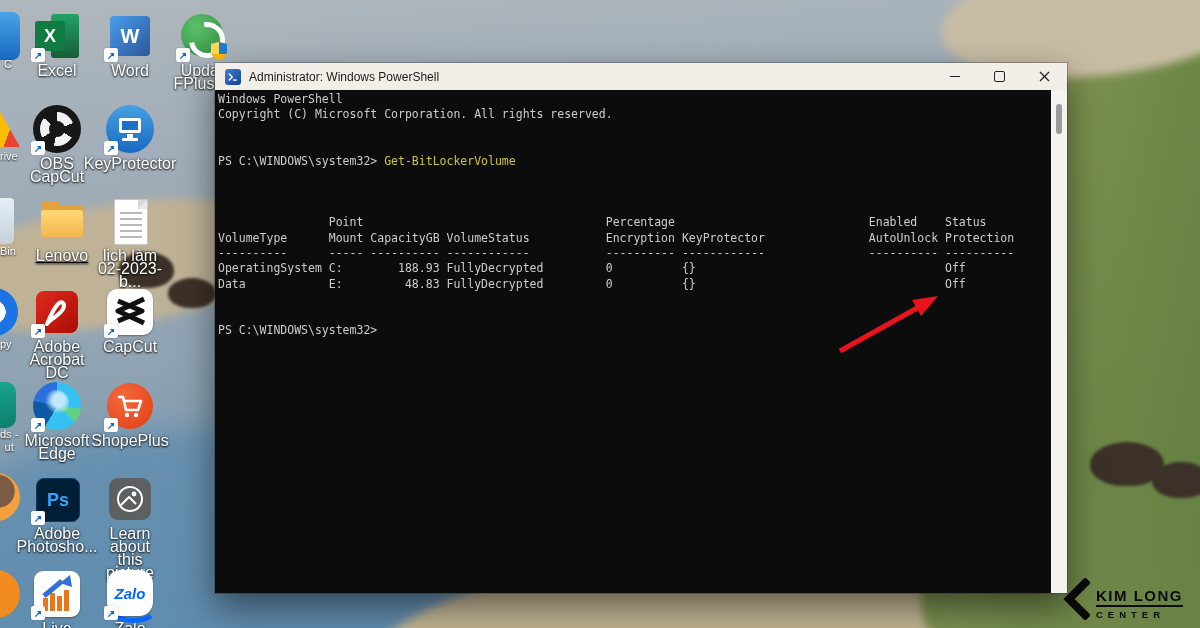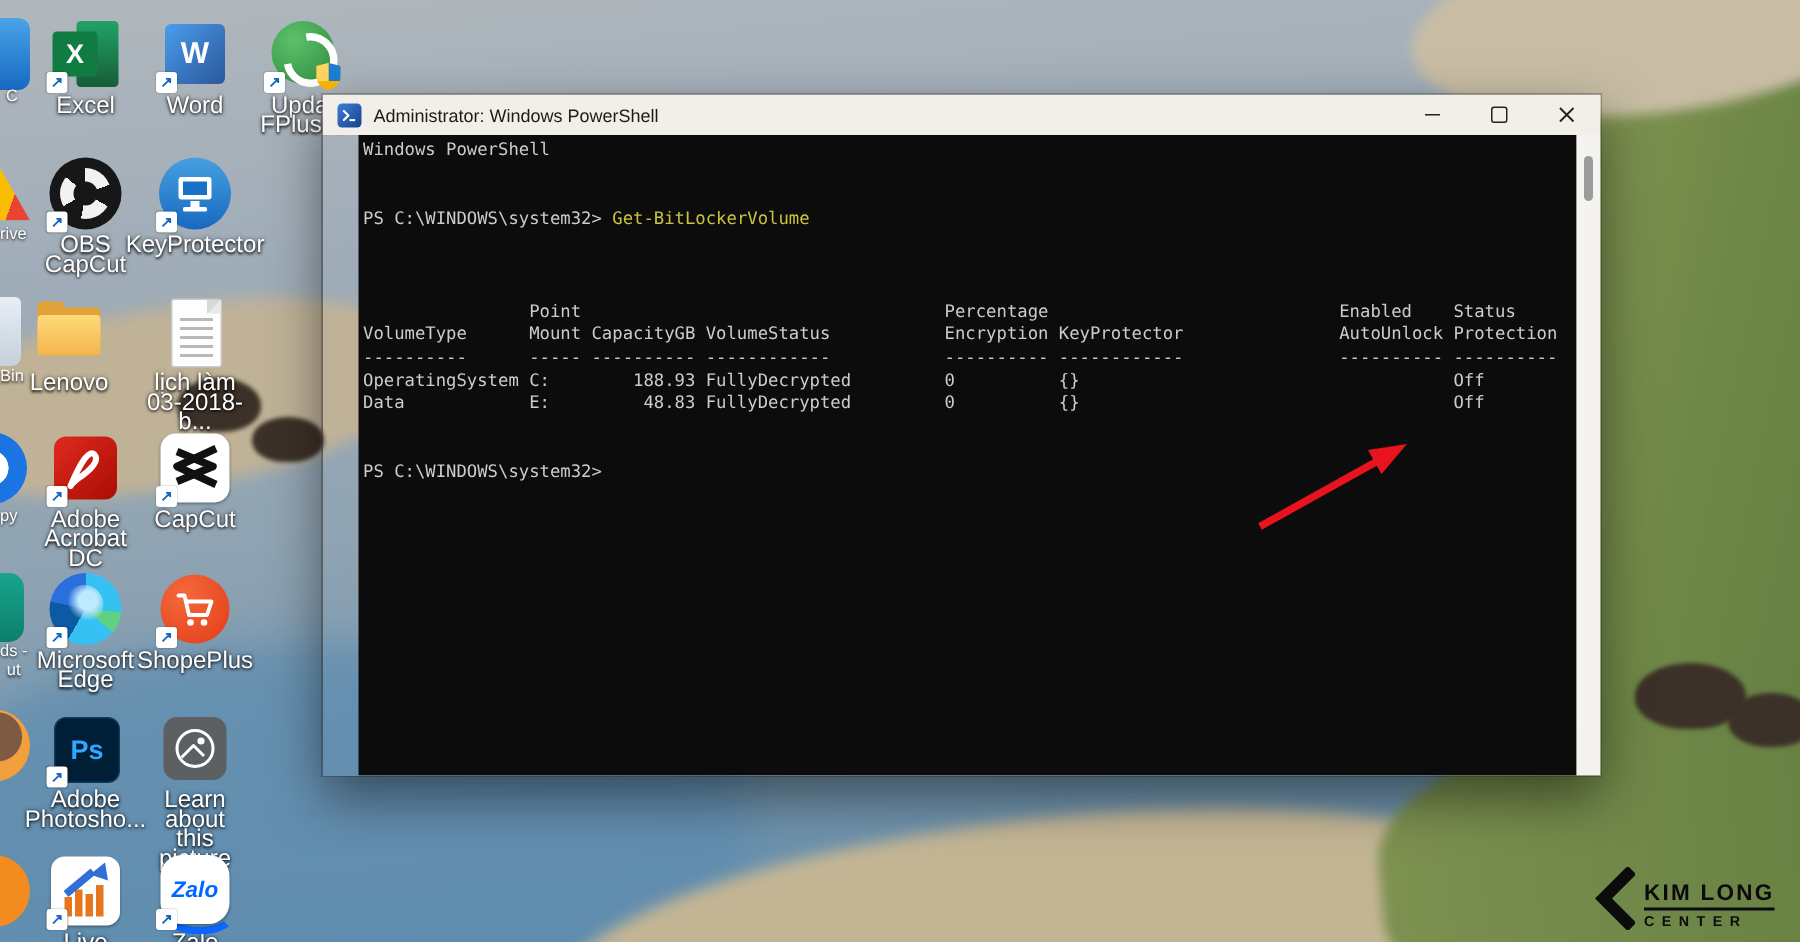--- a/index.html
+++ b/index.html
@@ -75,21 +75,21 @@
   
   .za{position:absolute;left:1px;top:0;width:46px;height:46px;border-radius:14px;background:#fff;box-shadow:0 1px 2px rgba(0,0,0,.3);
       display:flex;align-items:center;justify-content:center;color:#0068ff;font-weight:bold;font-size:15px;font-style:italic;}
   .za-arc{position:absolute;left:2px;bottom:-5px;width:40px;height:18px;border:5px solid transparent;border-bottom-color:#0a66ff;border-radius:50%;}
   
   .frag{position:absolute;z-index:5;}
   .fl{position:absolute;z-index:5;font-size:11px;line-height:13px;color:#fff;text-align:center;white-space:pre-line;
       text-shadow:0 1px 2px rgba(0,0,0,.9);}
 
   
-  .win{position:absolute;left:215px;top:63px;width:852px;height:454px;border-radius:0;overflow:hidden;z-index:20;
+  .win{position:absolute;left:215px;top:63px;width:852px;height:530px;border-radius:0;overflow:hidden;z-index:20;
        box-shadow:0 14px 34px rgba(0,0,0,.5),0 0 0 1px rgba(60,60,60,.35);}
   .tbar{height:27px;background:#f2efe8;display:flex;align-items:center;padding-left:10px;}
   .psic{width:16px;height:16px;border-radius:3px;background:linear-gradient(135deg,#3e7fd6,#16418c);display:flex;align-items:center;justify-content:center;}
   .ttl{font-size:12px;color:#1b1b1b;margin-left:8px;}
   .ctls{margin-left:auto;display:flex;height:100%;}
   .ctl{width:45px;height:100%;display:flex;align-items:center;justify-content:center;}
   .mingl{width:10px;height:1.5px;background:#222;}
   .maxgl{width:9px;height:9px;border:1.3px solid #222;border-radius:2px;}
   .console{position:absolute;left:0;right:16px;top:27px;bottom:0;background:#0c0c0c;padding:2px 0 0 3px;overflow:hidden;}
   .cline{white-space:pre;font-family:"DejaVu Sans Mono",monospace;font-size:11.5px;line-height:15.4px;height:15.4px;color:#cccccc;}
@@ -151,21 +151,21 @@
 <div class="dicon" style="left:19px;top:105px;">
   <div class="glyph">
     <div class="obs-c"></div>
       <div class="obs-blades"></div>
       <div class="obs-hole"></div>
     <div class="shortcut">↗</div>
   </div>
   <div class="dlabel">OBS CapCut</div>
 </div>
 
-<div class="dicon" style="left:8px;top:197px;">
+<div class="dicon" style="left:24px;top:197px;text-decoration:underline;">
   <div class="glyph">
     <div class="fo-tab"></div>
       <div class="fo-back"></div>
       <div class="fo-front"></div>
   </div>
   <div class="dlabel">Lenovo</div>
 </div>
 
 <div class="dicon" style="left:19px;top:288px;">
   <div class="glyph">
@@ -235,21 +235,21 @@
 </div>
 
 <div class="dicon" style="left:92px;top:197px;">
   <div class="glyph">
     <div class="doc-page">
         <div class="doc-fold"></div>
         <div class="doc-lines"></div>
       </div>
   </div>
   <div class="dlabel">lịch làm
-03-2018-b...</div>
+02-2023-b...</div>
 </div>
 
 <div class="dicon" style="left:92px;top:288px;">
   <div class="glyph">
     <div class="cc"></div>
     <svg class="abs" style="left:1px;top:1px;" width="46" height="46" viewBox="0 0 46 46">
       <path d="M37 10 L11 22 L37 34" stroke="#111" stroke-width="5" fill="none" stroke-linejoin="round"></path>
       <path d="M11 12 L35 22 L11 32" stroke="#111" stroke-width="5" fill="none" stroke-linejoin="round"></path>
     </svg>
     <div class="shortcut">↗</div>
@@ -323,22 +323,23 @@
       <div class="ctl">
           <div class="maxgl"></div>
         </div>
       <div class="ctl">
         <svg width="11" height="11" viewBox="0 0 11 11">
             <path d="M1 1 L10 10 M10 1 L1 10" stroke="#222" stroke-width="1.3"></path>
           </svg>
       </div>
     </div>
   </div>
-  <div class="console" style="color: rgb(204, 204, 204); background: rgb(12, 12, 12); margin-left: 24px;">
+  <div class="console" style="color: rgb(204, 204, 204); background: rgb(12, 12, 12);">
       <div class="cline"><span>Windows PowerShell</span></div>
+      <div class="cline"><span>Copyright (C) Microsoft Corporation. All rights reserved.</span></div>
       <div class="cline"> </div>
       <div class="cline"> </div>
       <div class="cline"><span>PS C:\WINDOWS\system32&gt; </span><span style="color: rgb(203, 196, 60);">Get-BitLockerVolume</span></div>
       <div class="cline"> </div>
       <div class="cline"> </div>
       <div class="cline"> </div>
       <div class="cline"><span>                Point                                   Percentage                            Enabled    Status</span></div>
       <div class="cline"><span>VolumeType      Mount CapacityGB VolumeStatus           Encryption KeyProtector               AutoUnlock Protection</span></div>
       <div class="cline"><span>----------      ----- ---------- ------------           ---------- ------------               ---------- ----------</span></div>
       <div class="cline"><span>OperatingSystem C:        188.93 FullyDecrypted         0          {}                                    Off</span></div>

